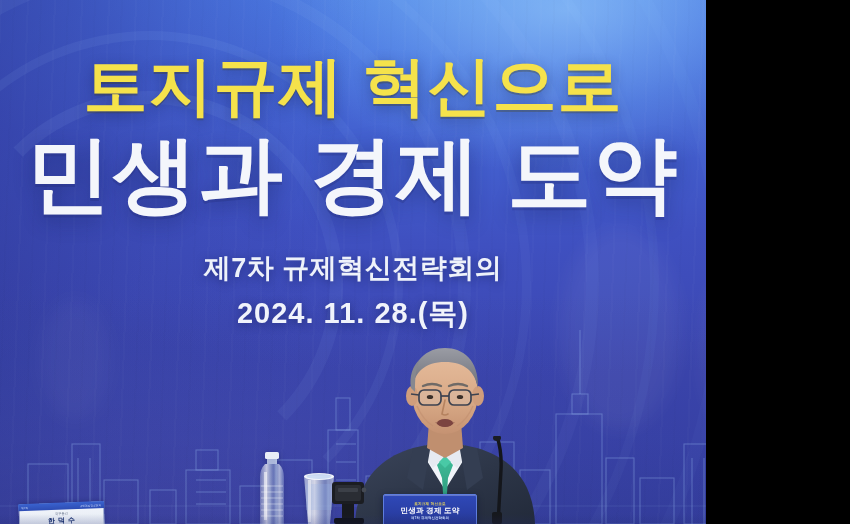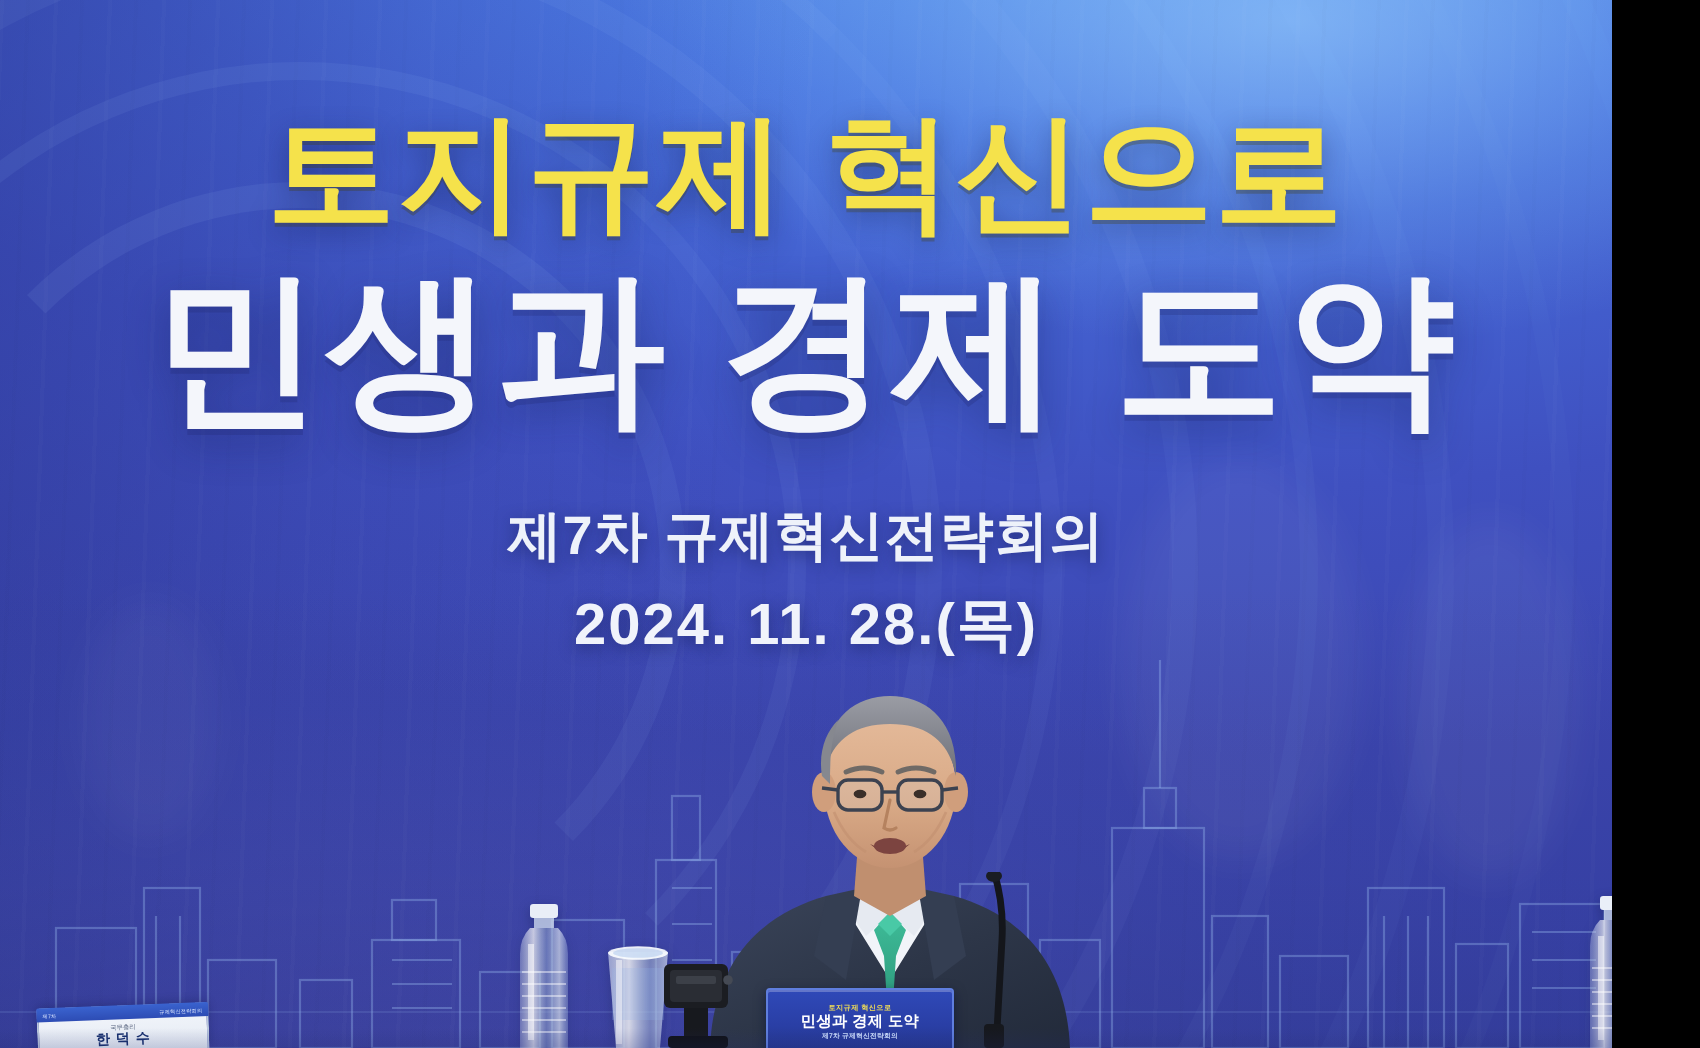--- a/index.html
+++ b/index.html
@@ -1,21 +1,21 @@
 <!DOCTYPE html>
 <html><head>
 <meta charset="utf-8">
 <title>Press Photo</title>
 <style>
   html,body{margin:0;padding:0;background:#000;}
   body{font-family:"Liberation Sans","DejaVu Sans",sans-serif;}
 
   #stage{
     position:relative;
-    width:806px;height:524px;
+    width:706px;height:524px;
     overflow:hidden;
     background:#3a4cb0;
   }
 
   
   .backdrop{position:absolute;inset:0;overflow:hidden;}
 
   .bg-base{
     position:absolute;inset:0;
     background:

